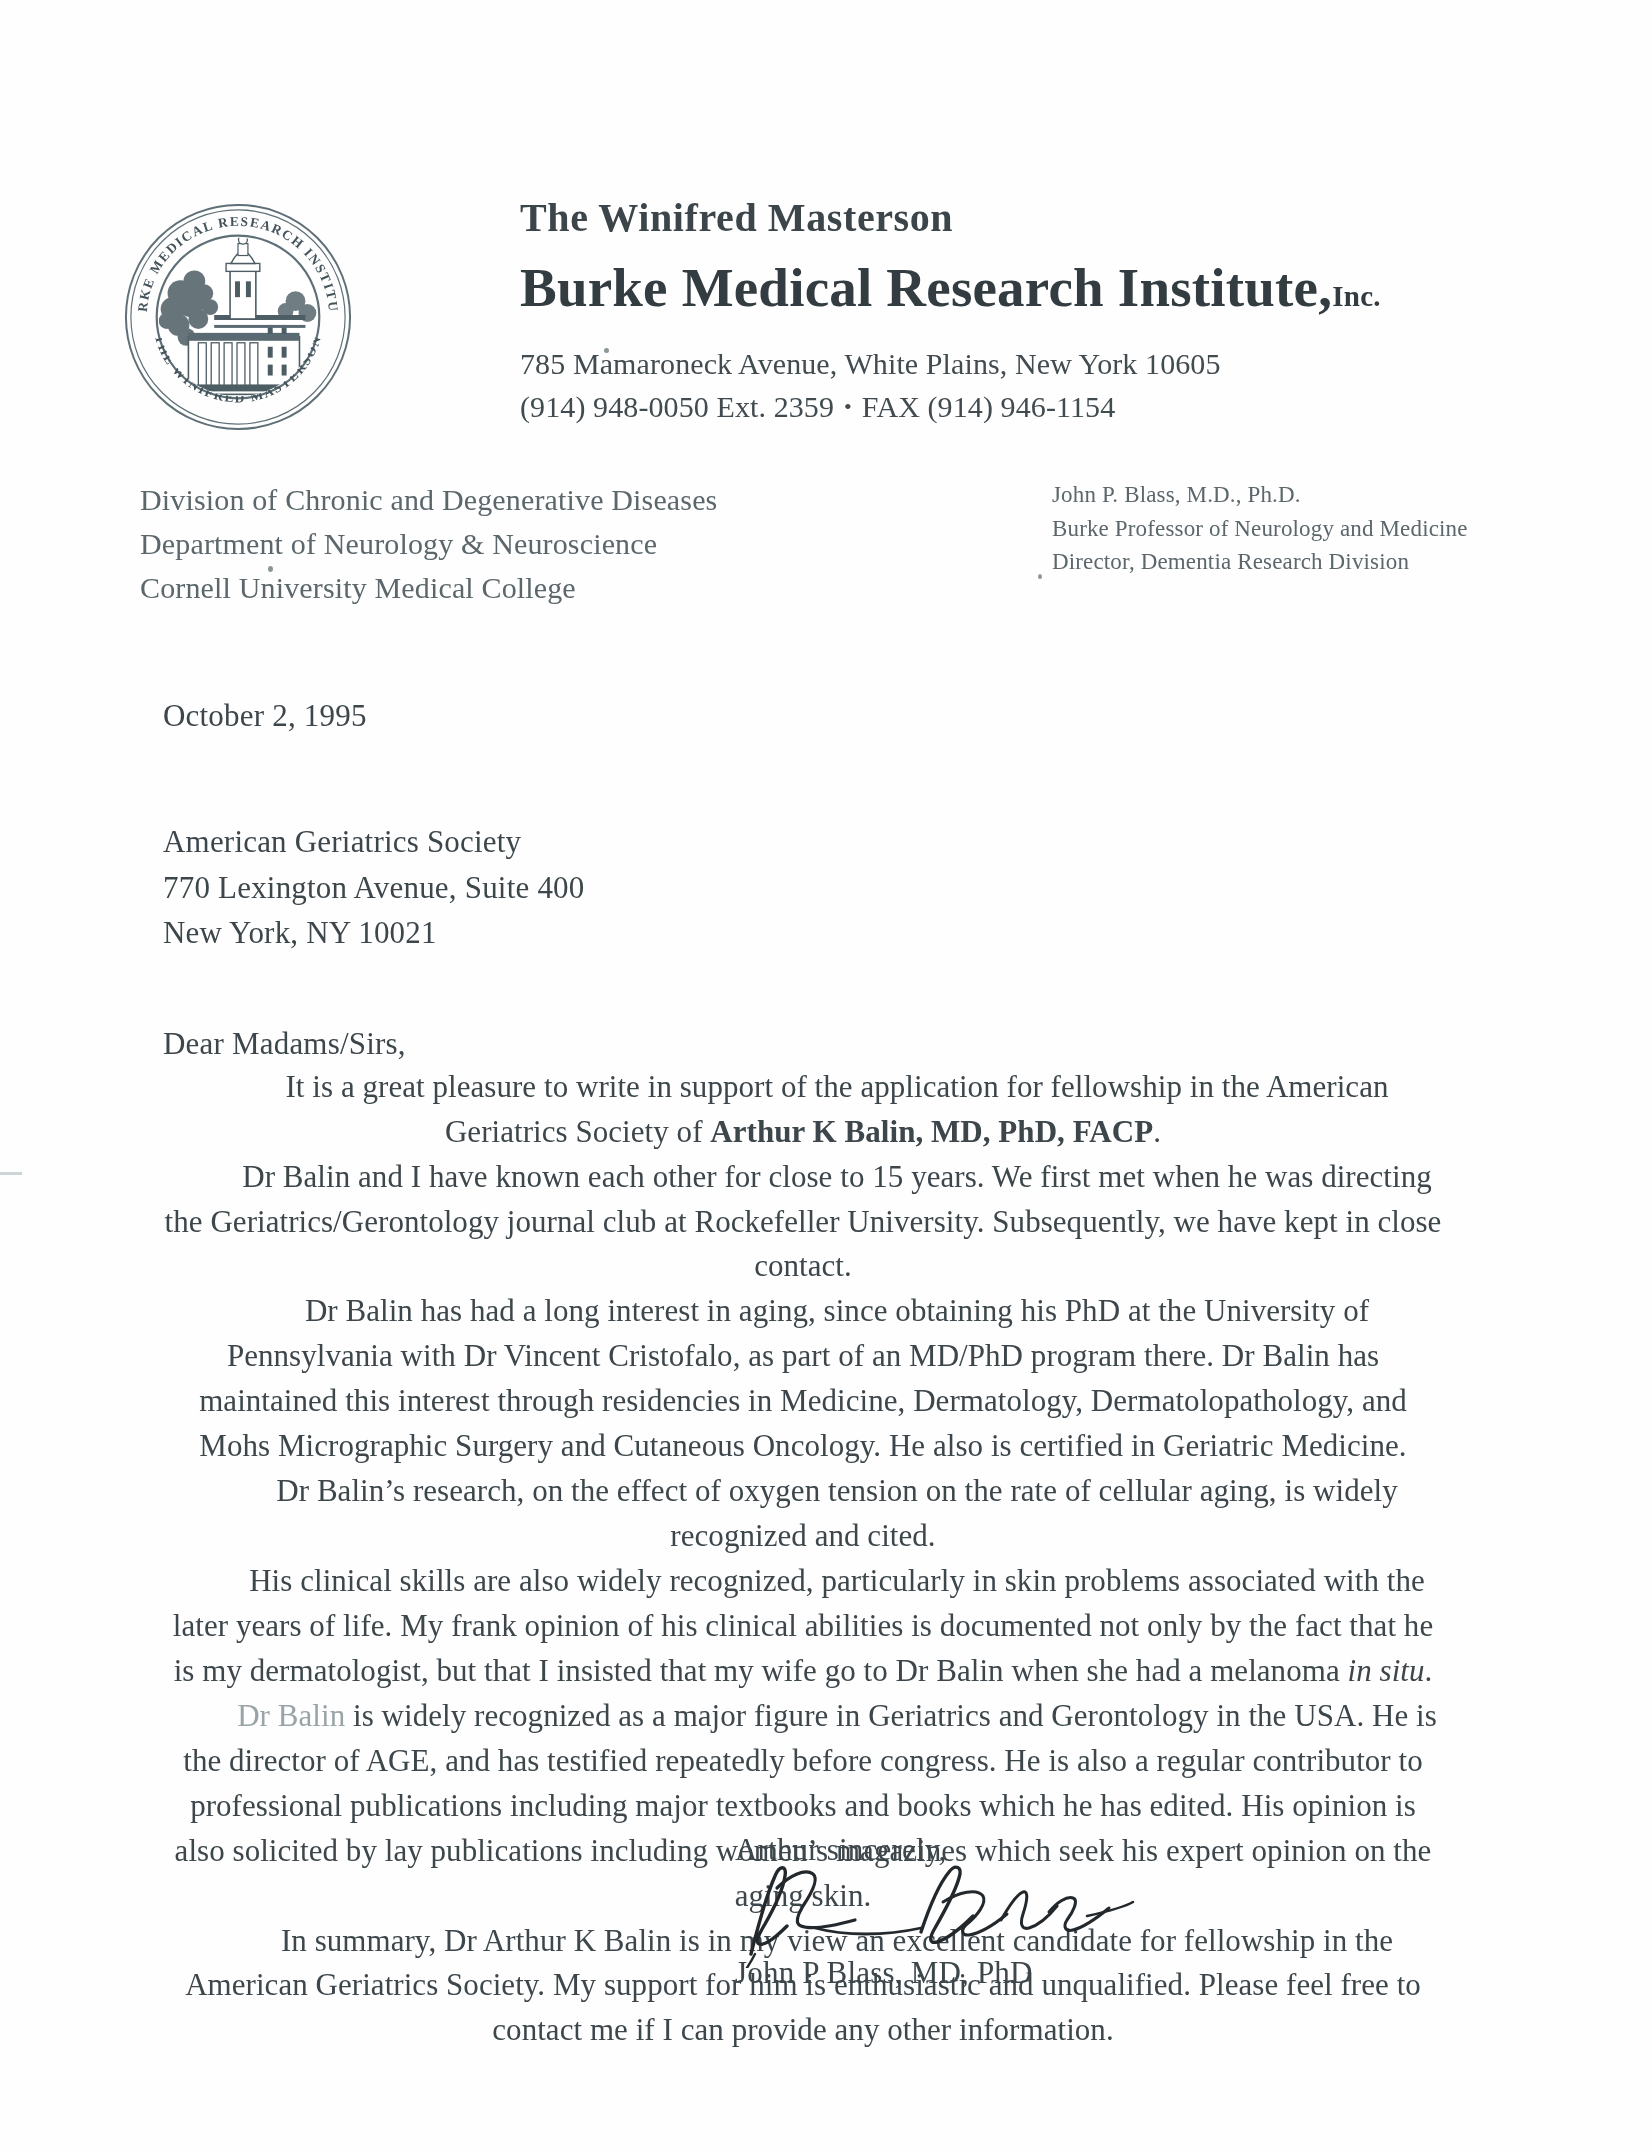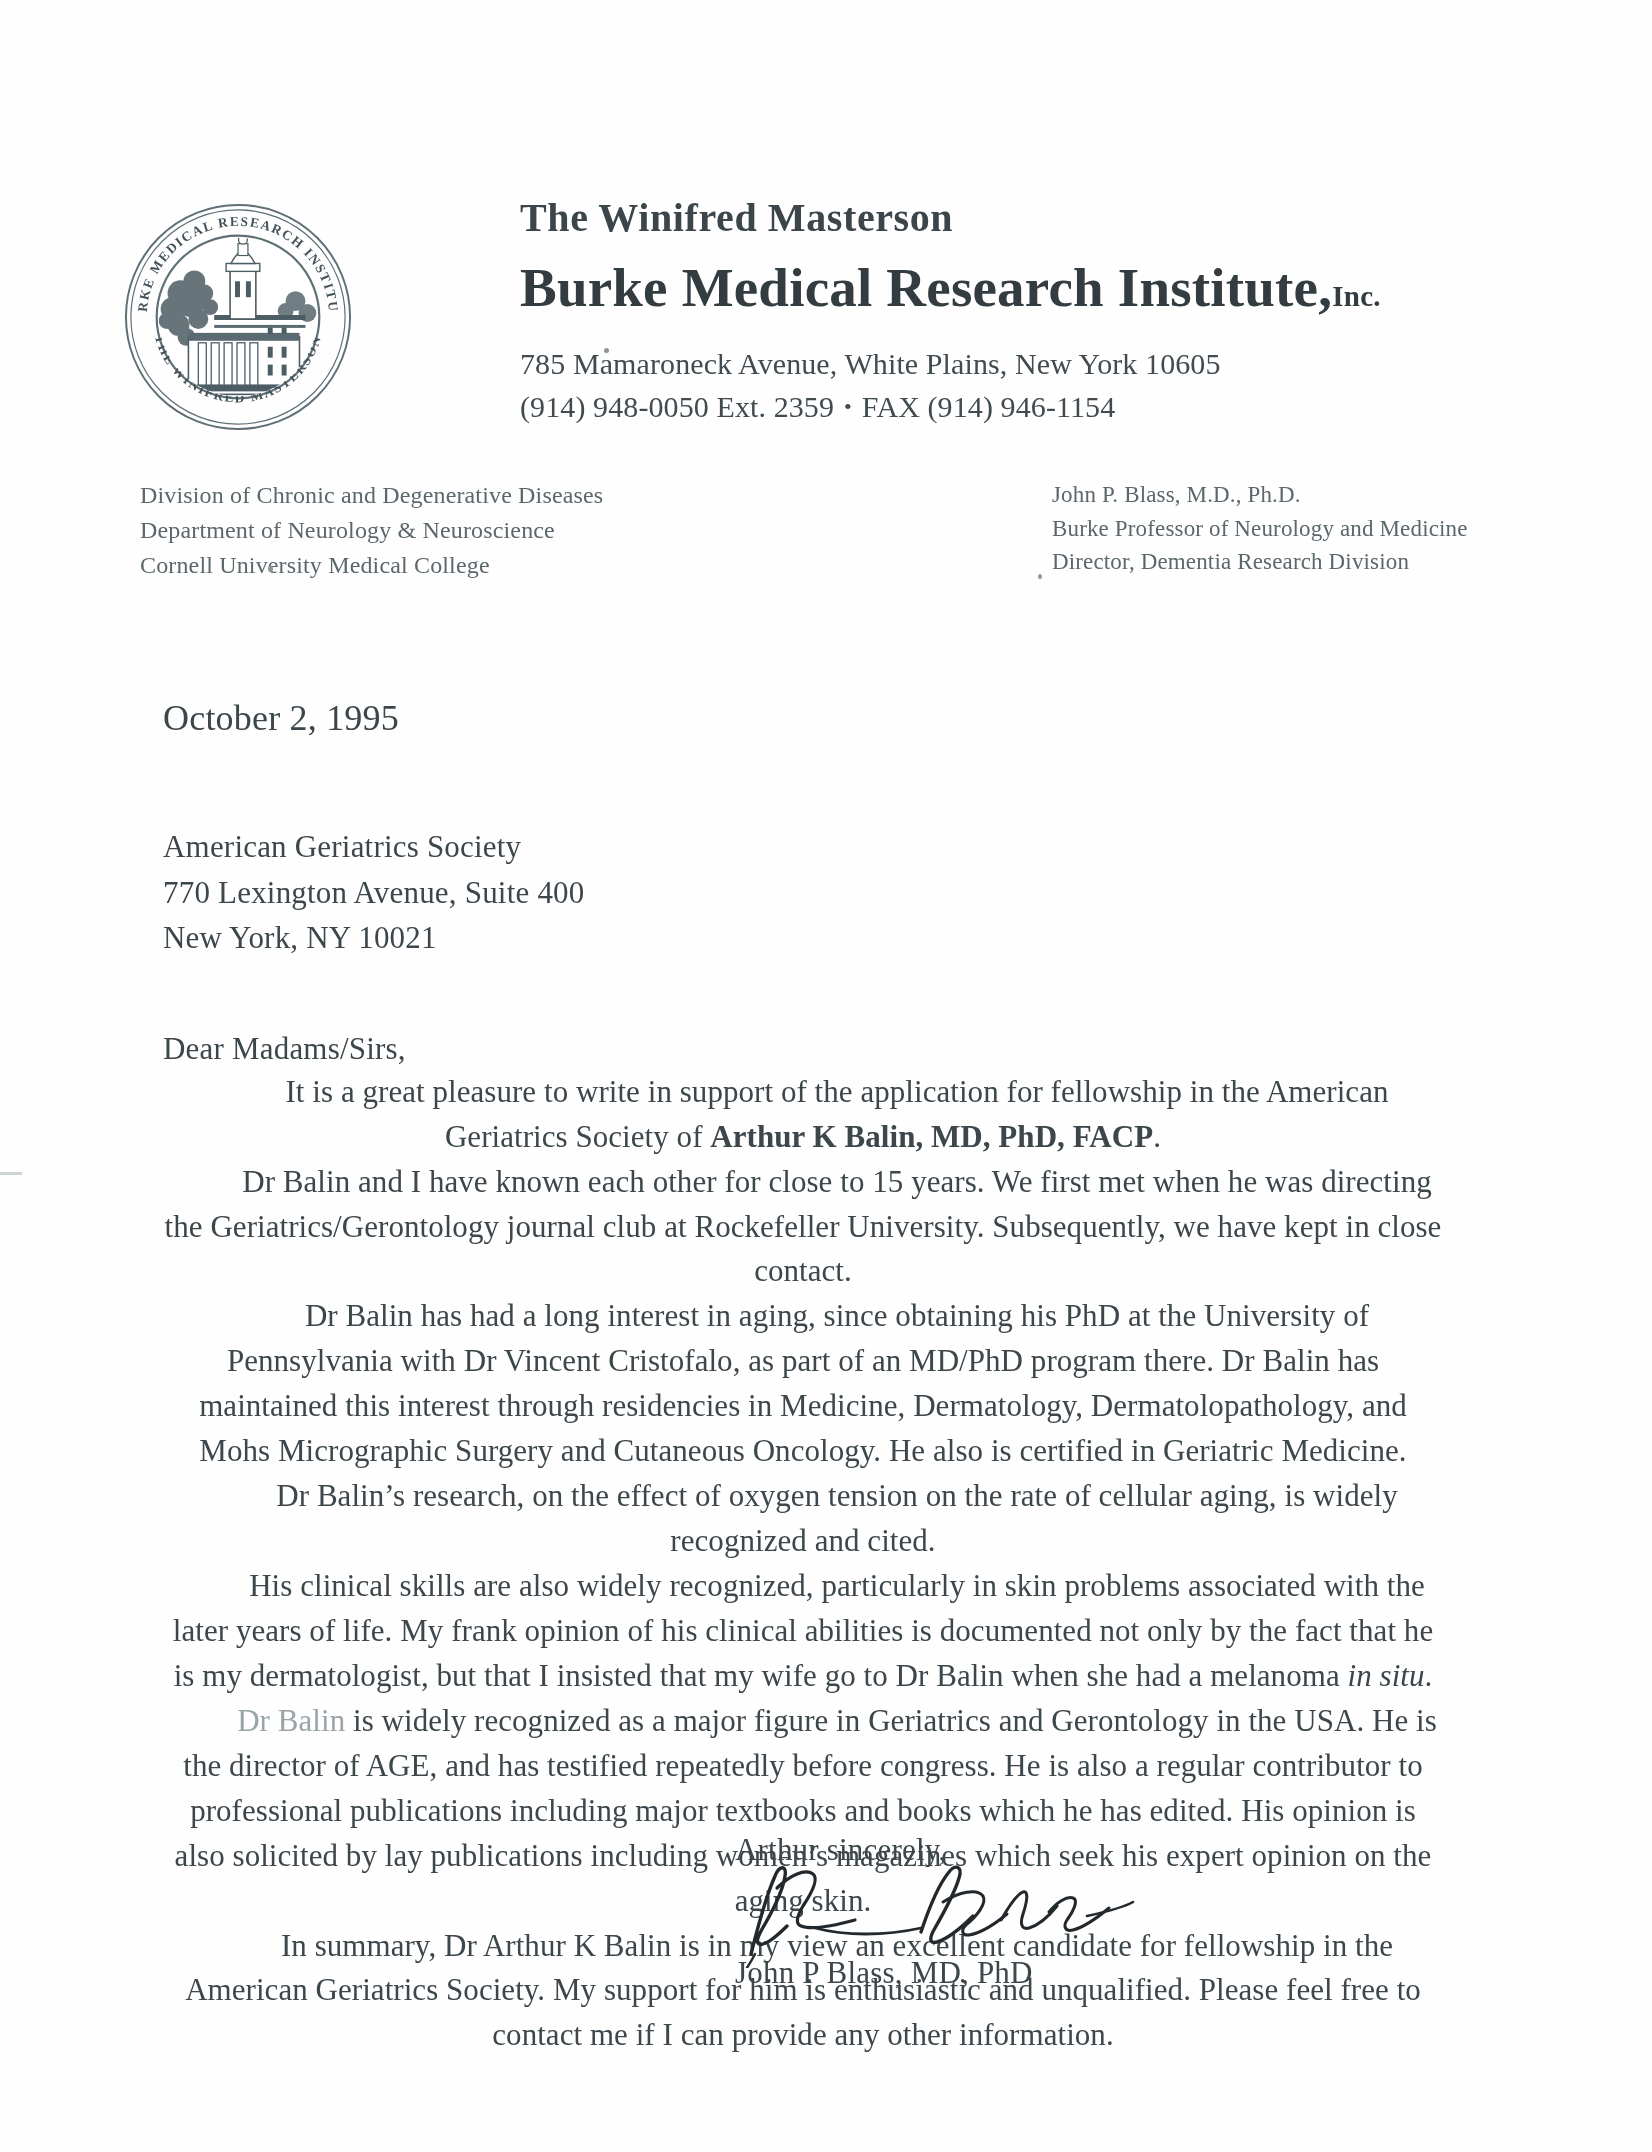--- a/index.html
+++ b/index.html
@@ -95,21 +95,21 @@
     left: 0;
     top: 478px;
     width: 100%;
     height: 110px;
   }
 
   .dept-block {
     position: absolute;
     left: 140px;
     top: 0;
-    font-size: 24px;
+    font-size: 30px;
     line-height: 1.46;
     color: #5c676c;
     letter-spacing: 0.15px;
     white-space: nowrap;
   }
 
   .cred-block {
     position: absolute;
     left: 1052px;
     top: 0;
@@ -131,21 +131,21 @@
     position: absolute;
     left: 163px;
     top: 700px;
     width: 1280px;
     font-size: 30px;
     line-height: 1.0;
     color: #3c464b;
   }
 
   .date-line {
-    font-size: 36px;
+    font-size: 31px;
     letter-spacing: 0.2px;
     margin: 0 0 88px 0;
   }
 
   .recipient {
     font-size: 31px;
     line-height: 1.47;
     letter-spacing: 0.2px;
     margin: 0 0 72px 0;
   }

